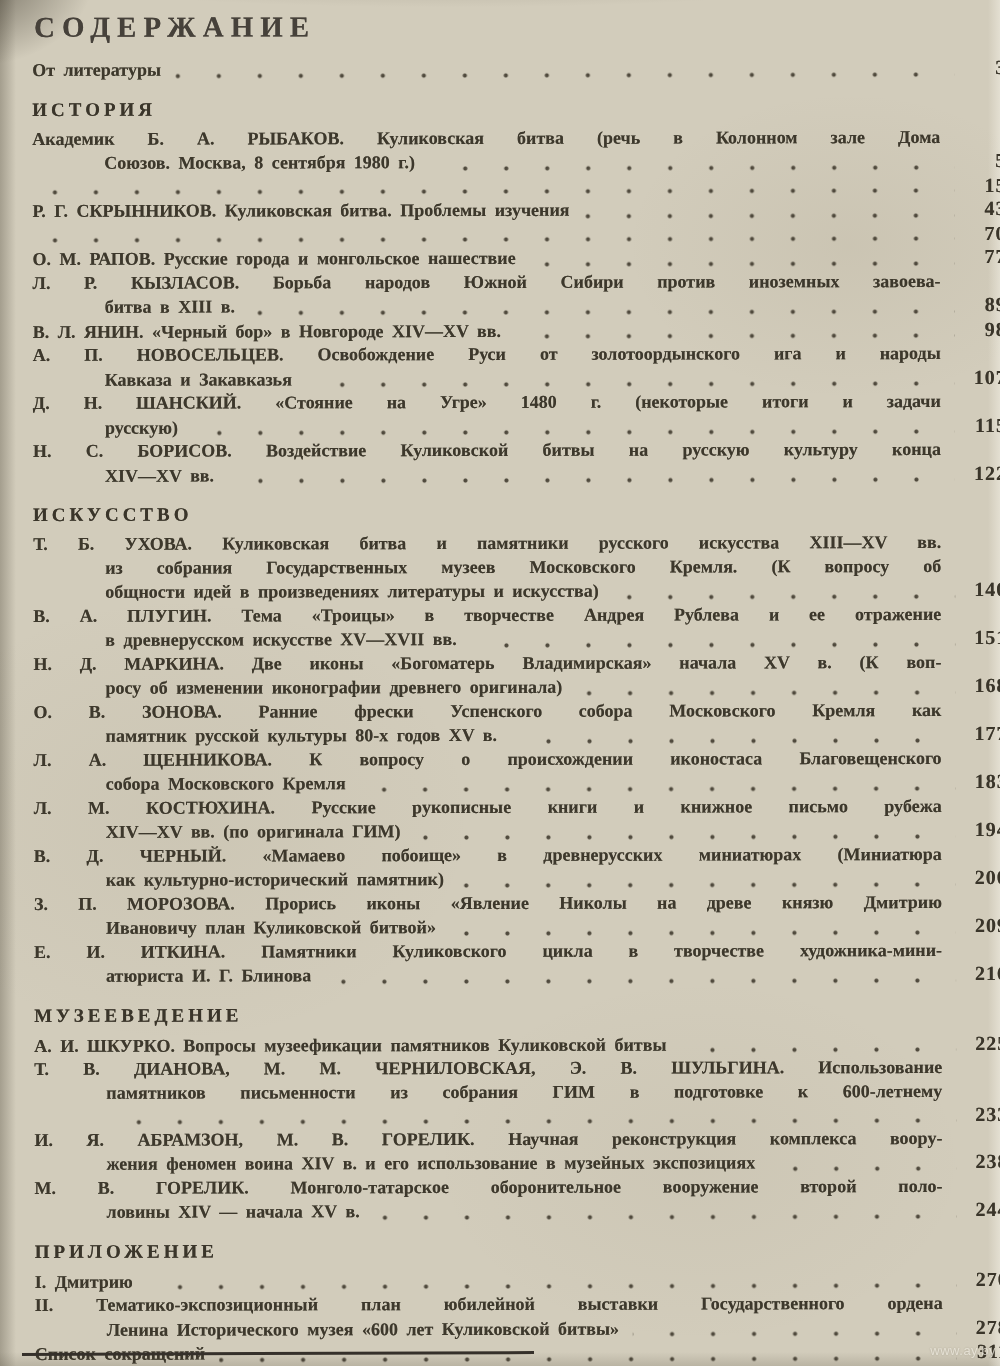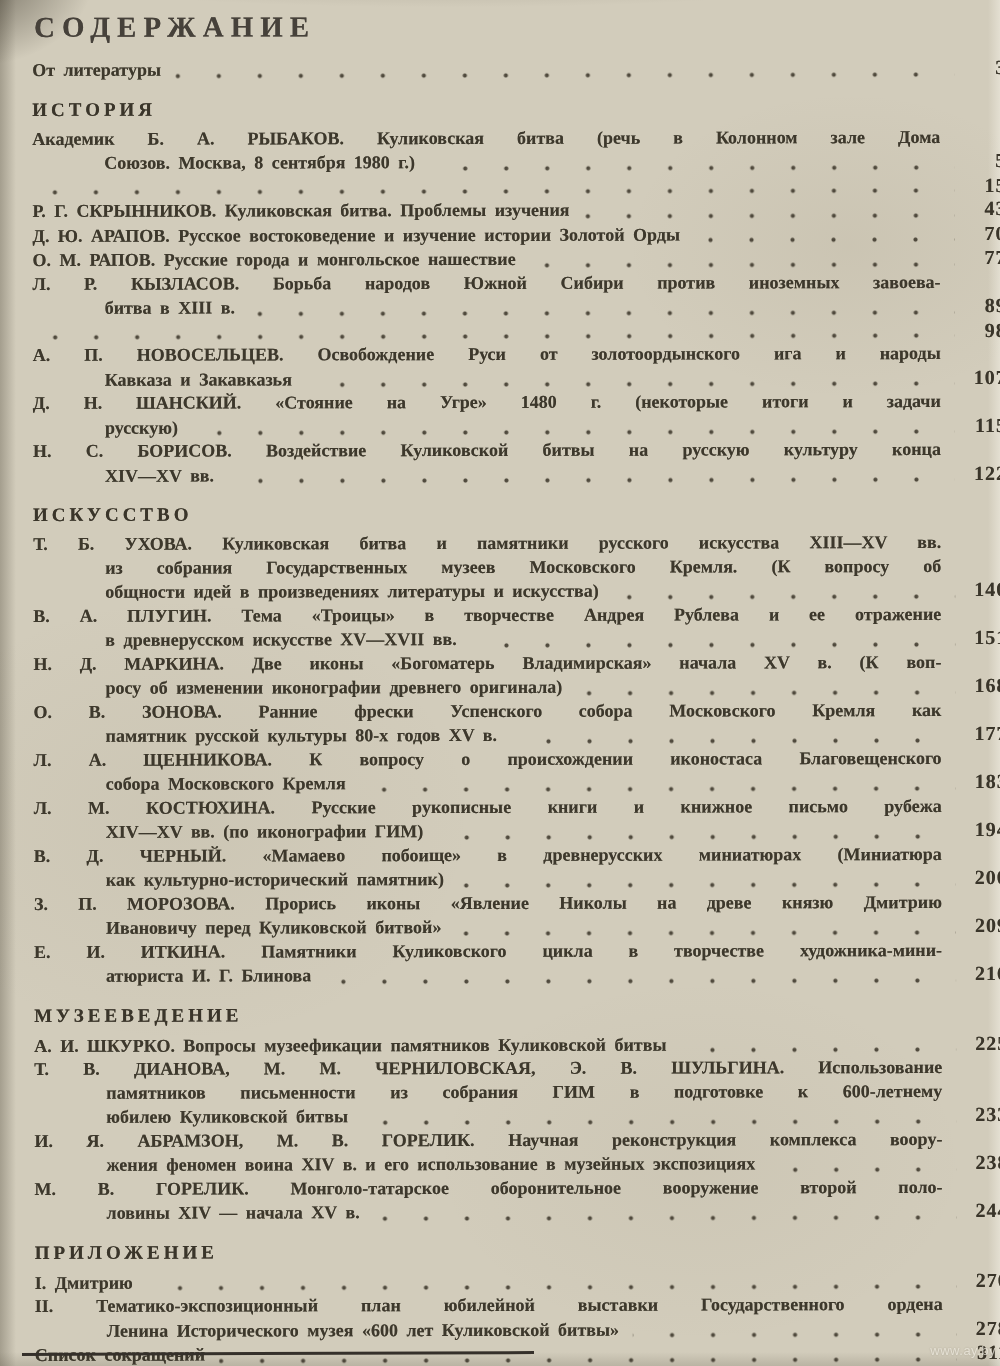--- a/index.html
+++ b/index.html
@@ -135,21 +135,20 @@
       </div>
       <div class="entry">
         <div class="line last">
           <span class="text">Р. Г. СКРЫННИКОВ. Куликовская битва. Проблемы изучения</span>
           <span class="dots"></span>
           <span class="page-num">43</span>
         </div>
       </div>
       <div class="entry">
         <div class="line last">
-          <span class="text">Д. Ю. АРАПОВ. Русское востоковедение и изучение истории Золотой Орды</span>
           <span class="dots"></span>
           <span class="page-num">70</span>
         </div>
       </div>
       <div class="entry">
         <div class="line last">
           <span class="text">О. М. РАПОВ. Русские города и монгольское нашествие</span>
           <span class="dots"></span>
           <span class="page-num">77</span>
         </div>
@@ -157,20 +156,21 @@
       <div class="entry">
         <div class="line full">Л. Р. КЫЗЛАСОВ. Борьба народов Южной Сибири против иноземных завоева-</div>
         <div class="line last cont">
           <span class="text">битва в XIII в.</span>
           <span class="dots"></span>
           <span class="page-num">89</span>
         </div>
       </div>
       <div class="entry">
         <div class="line last">
+          <span class="text">В. Л. ЯНИН. «Черный бор» в Новгороде XIV—XV вв.</span>
           <span class="dots"></span>
           <span class="page-num">98</span>
         </div>
       </div>
       <div class="entry">
         <div class="line full">А. П. НОВОСЕЛЬЦЕВ. Освобождение Руси от золотоордынского ига и народы</div>
         <div class="line last cont">
           <span class="text">Кавказа и Закавказья</span>
           <span class="dots"></span>
           <span class="page-num">107</span>
@@ -230,37 +230,37 @@
         <div class="line full">Л. А. ЩЕННИКОВА. К вопросу о происхождении иконостаса Благовещенского</div>
         <div class="line last cont">
           <span class="text">собора Московского Кремля</span>
           <span class="dots"></span>
           <span class="page-num">183</span>
         </div>
       </div>
       <div class="entry">
         <div class="line full">Л. М. КОСТЮХИНА. Русские рукописные книги и книжное письмо рубежа</div>
         <div class="line last cont">
-          <span class="text">XIV—XV вв. (по иконографии ГИМ)</span>
+          <span class="text">XIV—XV вв. (по оригинала ГИМ)</span>
           <span class="dots"></span>
           <span class="page-num">194</span>
         </div>
       </div>
       <div class="entry">
         <div class="line full">В. Д. ЧЕРНЫЙ. «Мамаево побоище» в древнерусских миниатюрах (Миниатюра</div>
         <div class="line last cont">
           <span class="text">как культурно-исторический памятник)</span>
           <span class="dots"></span>
           <span class="page-num">200</span>
         </div>
       </div>
       <div class="entry">
         <div class="line full">З. П. МОРОЗОВА. Прорись иконы «Явление Николы на древе князю Дмитрию</div>
         <div class="line last cont">
-          <span class="text">Ивановичу перед Куликовской битвой»</span>
+          <span class="text">Ивановичу план Куликовской битвой»</span>
           <span class="dots"></span>
           <span class="page-num">209</span>
         </div>
       </div>
       <div class="entry">
         <div class="line full">Е. И. ИТКИНА. Памятники Куликовского цикла в творчестве художника-мини-</div>
         <div class="line last cont">
           <span class="text">атюриста И. Г. Блинова</span>
           <span class="dots"></span>
           <span class="page-num">216</span>
@@ -271,21 +271,20 @@
         <div class="line last">
           <span class="text">А. И. ШКУРКО. Вопросы музеефикации памятников Куликовской битвы</span>
           <span class="dots"></span>
           <span class="page-num">225</span>
         </div>
       </div>
       <div class="entry">
         <div class="line full">Т. В. ДИАНОВА, М. М. ЧЕРНИЛОВСКАЯ, Э. В. ШУЛЬГИНА. Использование</div>
         <div class="line full cont">памятников письменности из собрания ГИМ в подготовке к 600-летнему</div>
         <div class="line last cont">
-          <span class="text">юбилею Куликовской битвы</span>
           <span class="dots"></span>
           <span class="page-num">233</span>
         </div>
       </div>
       <div class="entry">
         <div class="line full">И. Я. АБРАМЗОН, М. В. ГОРЕЛИК. Научная реконструкция комплекса воору-</div>
         <div class="line last cont">
           <span class="text">жения феномен воина XIV в. и его использование в музейных экспозициях</span>
           <span class="dots"></span>
           <span class="page-num">238</span>

